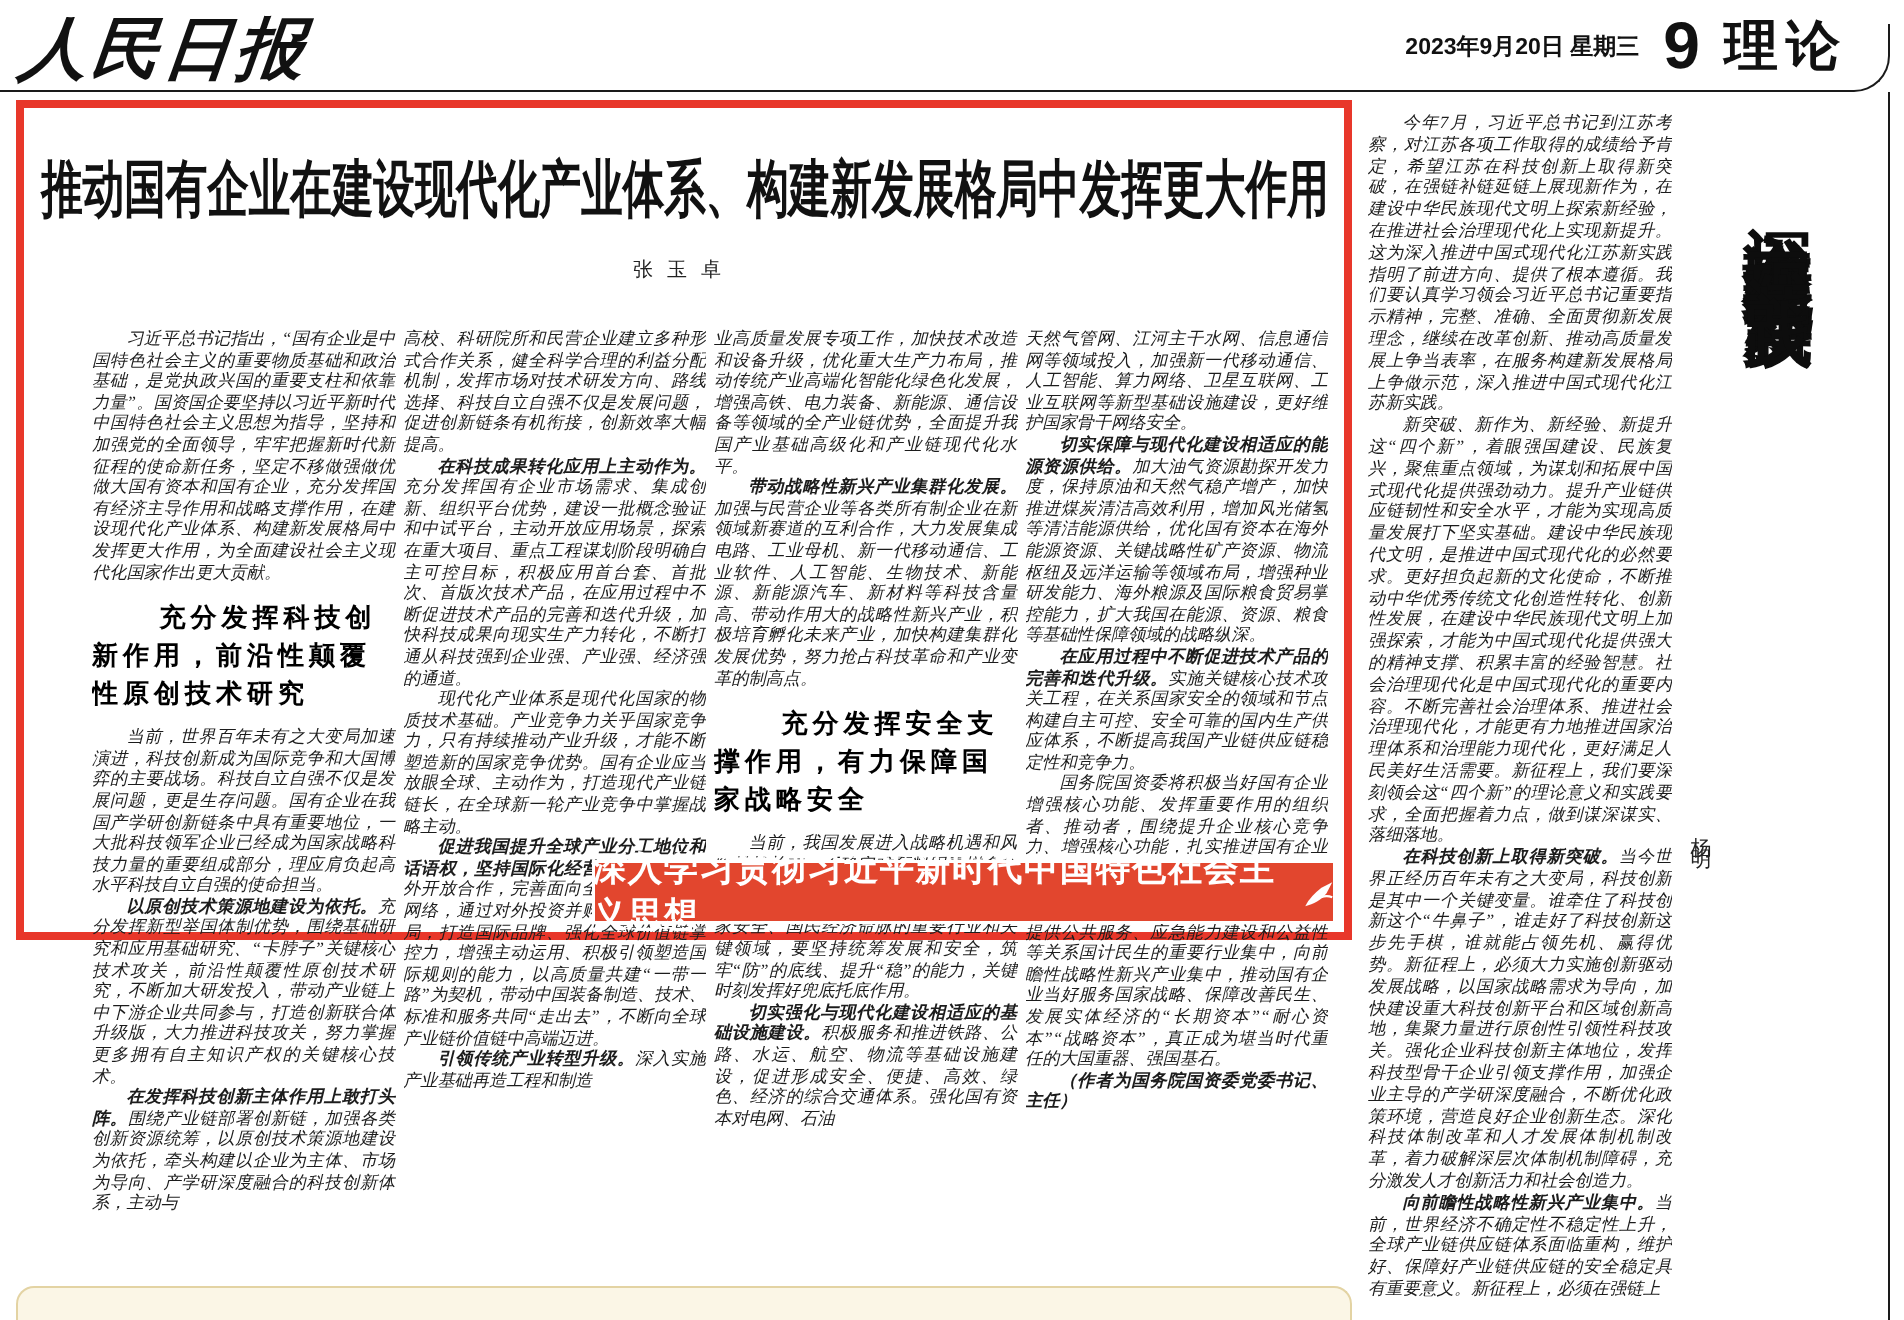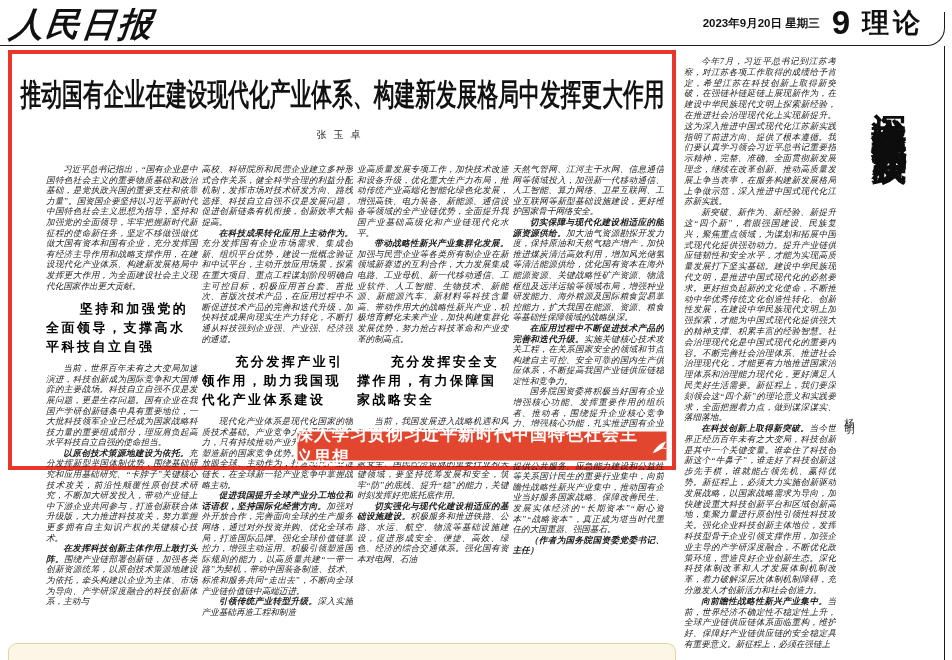--- a/index.html
+++ b/index.html
@@ -106,29 +106,28 @@
   <div class="frame-right"></div>
 
   <div class="red-box">
     <div class="headline-wrap">
       <h1 class="headline">推动国有企业在建设现代化产业体系、构建新发展格局中发挥更大作用</h1>
     </div>
     <div class="byline">张玉卓</div>
     <div class="columns" id="main-columns">
         <div class="col">
           <p class="para">习近平总书记指出，“国有企业是中国特色社会主义的重要物质基础和政治基础，是党执政兴国的重要支柱和依靠力量”。国资国企要坚持以习近平新时代中国特色社会主义思想为指导，坚持和加强党的全面领导，牢牢把握新时代新征程的使命新任务，坚定不移做强做优做大国有资本和国有企业，充分发挥国有经济主导作用和战略支撑作用，在建设现代化产业体系、构建新发展格局中发挥更大作用，为全面建设社会主义现代化国家作出更大贡献。</p>
-          <h3 class="subhead">坚持和加强党的全面领导，支撑高水平科技自立自强</h3>
+          <h3 class="subhead">充分发挥科技创新作用，前沿性颠覆性原创技术研究</h3>
           <p class="para">当前，世界百年未有之大变局加速演进，科技创新成为国际竞争和大国博弈的主要战场。科技自立自强不仅是发展问题，更是生存问题。国有企业在我国产学研创新链条中具有重要地位，一大批科技领军企业已经成为国家战略科技力量的重要组成部分，理应肩负起高水平科技自立自强的使命担当。</p>
           <p class="para"><b>以原创技术策源地建设为依托。</b>充分发挥新型举国体制优势，围绕基础研究和应用基础研究、“卡脖子”关键核心技术攻关，前沿性颠覆性原创技术研究，不断加大研发投入，带动产业链上中下游企业共同参与，打造创新联合体升级版，大力推进科技攻关，努力掌握更多拥有自主知识产权的关键核心技术。</p>
           <p class="para"><b>在发挥科技创新主体作用上敢打头阵。</b>围绕产业链部署创新链，加强各类创新资源统筹，以原创技术策源地建设为依托，牵头构建以企业为主体、市场为导向、产学研深度融合的科技创新体系，主动与</p>
         </div>
         <div class="col">
           <p class="para noindent">高校、科研院所和民营企业建立多种形式合作关系，健全科学合理的利益分配机制，发挥市场对技术研发方向、路线选择、科技自立自强不仅是发展问题，促进创新链条有机衔接，创新效率大幅提高。</p>
           <p class="para"><b>在科技成果转化应用上主动作为。</b>充分发挥国有企业市场需求、集成创新、组织平台优势，建设一批概念验证和中试平台，主动开放应用场景，探索在重大项目、重点工程谋划阶段明确自主可控目标，积极应用首台套、首批次、首版次技术产品，在应用过程中不断促进技术产品的完善和迭代升级，加快科技成果向现实生产力转化，不断打通从科技强到企业强、产业强、经济强的通道。</p>
-          <h3 class="subhead">充分发挥产业引领作用，助力我国现代化产业体系建设</h3>
           <p class="para">现代化产业体系是现代化国家的物质技术基础。产业竞争力关乎国家竞争力，只有持续推动产业升级，才能不断塑造新的国家竞争优势。国有企业应当放眼全球、主动作为，打造现代产业链链长，在全球新一轮产业竞争中掌握战略主动。</p>
           <p class="para"><b>促进我国提升全球产业分工地位和话语权，坚持国际化经营方向。</b>加强对外开放合作，完善面向全球的生产服务网络，通过对外投资并购、优化全球布局，打造国际品牌、强化全球价值链掌控力，增强主动运用、积极引领塑造国际规则的能力，以高质量共建“一带一路”为契机，带动中国装备制造、技术、标准和服务共同“走出去”，不断向全球产业链价值链中高端迈进。</p>
           <p class="para"><b>引领传统产业转型升级。</b>深入实施产业基础再造工程和制造</p>
         </div>
         <div class="col short">
           <p class="para noindent">业高质量发展专项工作，加快技术改造和设备升级，优化重大生产力布局，推动传统产业高端化智能化绿色化发展，增强高铁、电力装备、新能源、通信设备等领域的全产业链优势，全面提升我国产业基础高级化和产业链现代化水平。</p>
           <p class="para"><b>带动战略性新兴产业集群化发展。</b>加强与民营企业等各类所有制企业在新领域新赛道的互利合作，大力发展集成电路、工业母机、新一代移动通信、工业软件、人工智能、生物技术、新能源、新能源汽车、新材料等科技含量高、带动作用大的战略性新兴产业，积极培育孵化未来产业，加快构建集群化发展优势，努力抢占科技革命和产业变革的制高点。</p>
           <h3 class="subhead">充分发挥安全支撑作用，有力保障国家战略安全</h3>
           <p class="para">当前，我国发展进入战略机遇和风险挑战并存、不确定难预料因素增多的时期，各种“黑天鹅”“灰犀牛”事件随时可能发生。很多国有企业分布在关系国家安全、国民经济命脉的重要行业和关键领域，要坚持统筹发展和安全，筑牢“防”的底线、提升“稳”的能力，关键时刻发挥好兜底托底作用。</p>
           <p class="para"><b>切实强化与现代化建设相适应的基础设施建设。</b>积极服务和推进铁路、公路、水运、航空、物流等基础设施建设，促进形成安全、便捷、高效、绿色、经济的综合交通体系。强化国有资本对电网、石油</p>

